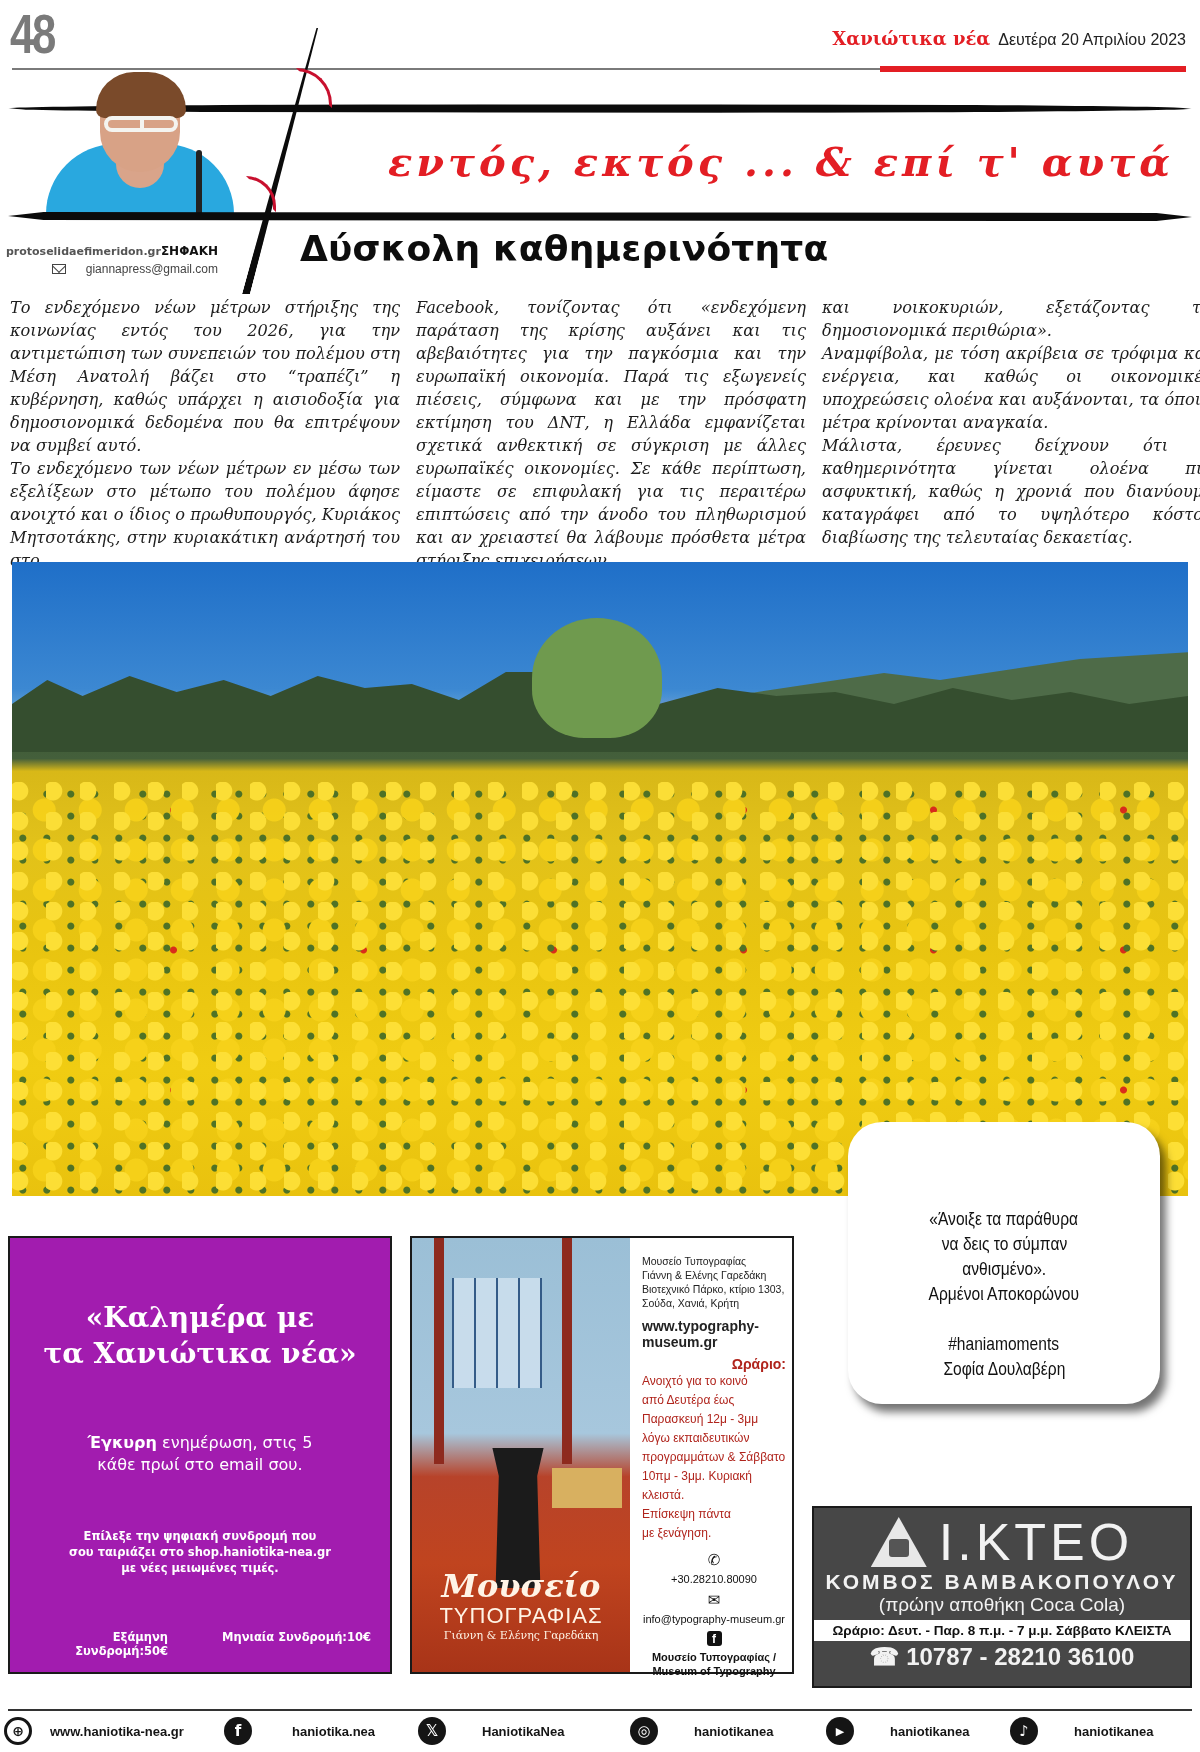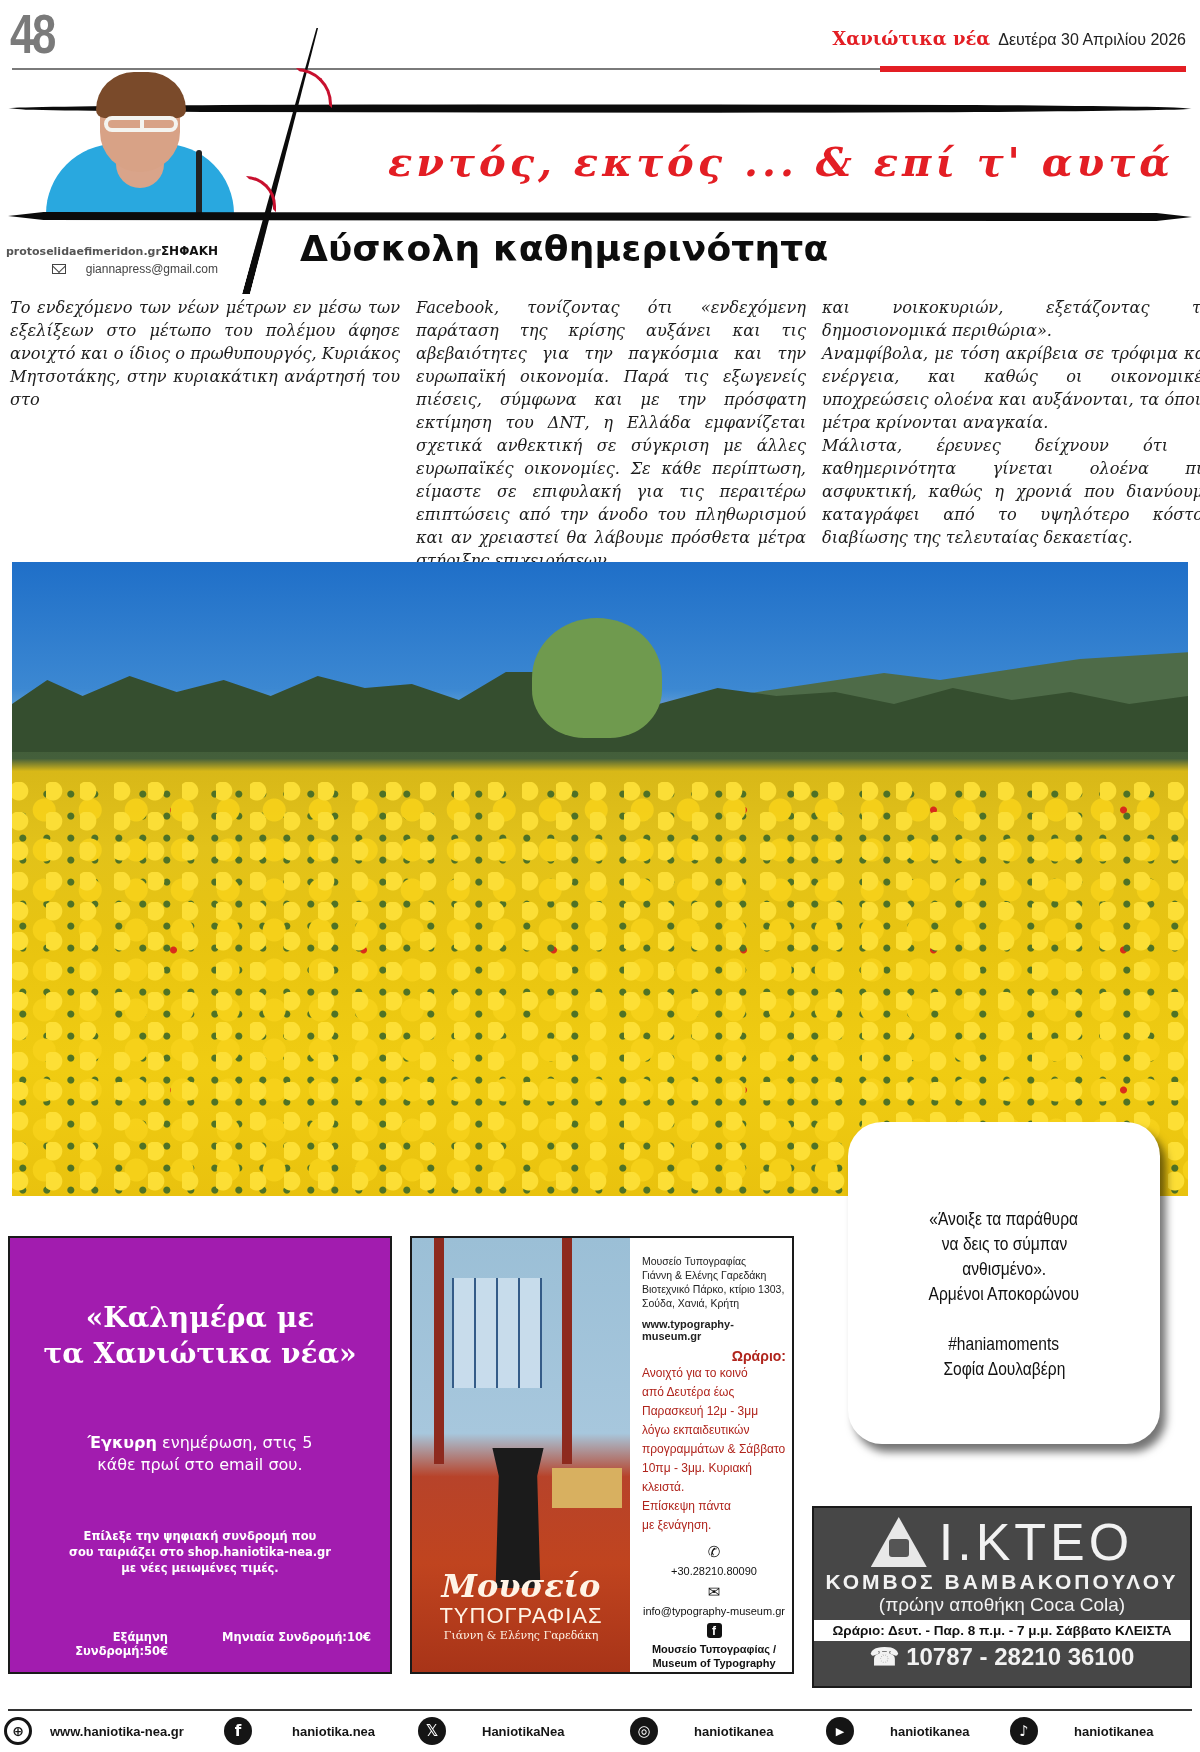--- a/index.html
+++ b/index.html
@@ -59,21 +59,21 @@
     background-image:
       radial-gradient(circle at 20% 30%, #ffe23a 0 9px, transparent 10px),
       radial-gradient(circle at 70% 70%, #f7d21a 0 11px, transparent 12px),
       radial-gradient(circle at 45% 55%, #3f6a28 0 3px, transparent 4px),
       radial-gradient(circle at 85% 20%, #d81c1c 0 3px, transparent 4px);
     background-size: 34px 30px, 46px 40px, 24px 22px, 190px 140px;
     opacity: 0.9;
   }
 
   
-  .quote-card { position: absolute; left: 848px; top: 1122px; width: 312px; height: 322px; background: #ffffff; border-radius: 34px; box-shadow: 6px 8px 8px rgba(0,0,0,0.55); display: flex; flex-direction: column; align-items: center; padding-top: 84px; }
+  .quote-card { position: absolute; left: 848px; top: 1122px; width: 312px; height: 282px; background: #ffffff; border-radius: 34px; box-shadow: 6px 8px 8px rgba(0,0,0,0.55); display: flex; flex-direction: column; align-items: center; padding-top: 84px; }
   .quote-card .line { font-family: "Liberation Sans Narrow", "Liberation Sans", sans-serif; font-size: 19px; line-height: 25px; color: #111; text-align: center; transform: scaleX(0.82); }
   .quote-card .gap { height: 25px; }
 
   
   .sub-ad { position: absolute; left: 8px; top: 1236px; width: 384px; height: 438px; background: #a21caf; border: 2px solid #1a1a1a; color: #fff; text-align: center; }
   .sub-ad .title { margin-top: 62px; font-family: "DejaVu Serif", serif; font-weight: 700; font-size: 28px; line-height: 36px; }
   .sub-ad .subtitle { margin-top: 60px; font-family: "DejaVu Sans", sans-serif; font-size: 16px; line-height: 22px; }
   .sub-ad .subtitle b { font-weight: 700; }
   .sub-ad .offer { margin-top: 52px; font-family: "DejaVu Sans", sans-serif; font-size: 11.5px; line-height: 16px; font-weight: 600; }
   .sub-ad .offer b { font-weight: 800; }
@@ -89,21 +89,21 @@
   .museum-ad .img .pillar { position: absolute; top: 0; width: 10px; height: 52%; background: #8e2a1e; }
   .museum-ad .img .window { position: absolute; left: 40px; top: 40px; width: 90px; height: 110px; background: repeating-linear-gradient(90deg, #224a7a 0 2px, #cfe1ef 2px 22px), repeating-linear-gradient(0deg, #224a7a 0 2px, transparent 2px 22px); opacity: 0.85; }
   .museum-ad .img .press { position: absolute; left: 74px; top: 210px; width: 64px; height: 140px; background: #1b1b1b; clip-path: polygon(10% 0, 90% 0, 80% 20%, 85% 100%, 15% 100%, 20% 20%); }
   .museum-ad .img .box { position: absolute; left: 140px; top: 230px; width: 70px; height: 40px; background: #d8b060; }
   .museum-ad .img .logo { position: absolute; left: 0; bottom: 30px; width: 100%; text-align: center; color: #fff4e6; }
   .museum-ad .img .logo .script { font-family: "DejaVu Serif", serif; font-style: italic; font-weight: 700; font-size: 32px; line-height: 34px; }
   .museum-ad .img .logo .caps { font-family: "Liberation Sans", sans-serif; font-size: 22px; letter-spacing: 1px; }
   .museum-ad .img .logo .names { font-family: "DejaVu Serif", serif; font-size: 11px; }
   .museum-ad .info { flex: 1; padding: 16px 6px 0 12px; font-family: "Liberation Sans Narrow", "Liberation Sans", sans-serif; }
   .museum-ad .info .addr { font-size: 10.5px; line-height: 14px; color: #222; }
-  .museum-ad .info .url { margin-top: 8px; font-size: 11px; font-weight: 700; color: #222; }
+  .museum-ad .info .url { margin-top: 8px; font-size: 14px; font-weight: 700; color: #222; }
   .museum-ad .info .hours-title { margin-top: 6px; font-size: 14px; font-weight: 700; color: #b0241c; text-align: right; }
   .museum-ad .info .hours { font-size: 12px; line-height: 19px; color: #b0241c; }
   .museum-ad .info .contact { text-align: center; margin-top: 8px; font-size: 11px; color: #111; }
   .museum-ad .info .contact .ci { display: block; margin: 6px auto 4px; font-size: 15px; color: #111; }
   .museum-ad .info .contact .fb-box { display: inline-block; width: 15px; height: 15px; background: #111; color: #fff; border-radius: 3px; font-weight: 700; font-size: 12px; line-height: 16px; margin: 6px auto 4px; }
   .museum-ad .info .contact .fbname { font-weight: 700; font-size: 11px; line-height: 14px; }
 
   
   .kteo-ad { position: absolute; left: 812px; top: 1506px; width: 380px; height: 182px; background: #474747; border: 2px solid #1a1a1a; color: #f2f2f2; text-align: center; }
   .kteo-ad .top { display: flex; align-items: center; justify-content: center; gap: 12px; margin-top: 8px; }
@@ -122,21 +122,21 @@
   .footer .ico { width: 28px; height: 28px; border-radius: 50%; background: #151515; color: #fff; display: flex; align-items: center; justify-content: center; font-weight: 700; font-size: 15px; font-family: "DejaVu Sans", sans-serif; }
   .footer .ico.globe { background: #fff; border: 3px solid #151515; color: #151515; font-size: 14px; }
   .footer .lbl { font-family: "Liberation Sans", sans-serif; font-weight: 700; font-size: 13px; color: #151515; }
 </style>
 </head>
 <body>
 
 <div class="page-num">48</div>
 <div class="masthead">
   <span class="paper">Χανιώτικα νέα</span>
-  <span class="date">Δευτέρα 30 Απριλίου 2026</span>
+  <span class="date">Δευτέρα 20 Απριλίου 2023</span>
 </div>
 <div class="thin-rule"></div>
 <div class="red-rule"></div>
 
 <div class="brush-top"></div>
 <div class="avatar">
   <div class="shirt"></div>
     <div class="neck"></div>
     <div class="face"></div>
     <div class="hair"></div>
@@ -156,20 +156,21 @@
   <div class="email-row">
     <span class="envelope"></span>
     <span>giannapress@gmail.com</span>
   </div>
 </div>
 
 <h1 class="headline">Δύσκολη καθημερινότητα</h1>
 
 <div class="article">
   <div class="col">
+    <p>Το ενδεχόμενο νέων μέτρων στήριξης της κοινωνίας εντός του 2026, για την αντιμετώπιση των συνεπειών του πολέμου στη Μέση Ανατολή βάζει στο “τραπέζι” η κυβέρνηση, καθώς υπάρχει η αισιοδοξία για δημοσιονομικά δεδομένα που θα επιτρέψουν να συμβεί αυτό.</p>
     <p>Το ενδεχόμενο των νέων μέτρων εν μέσω των εξελίξεων στο μέτωπο του πολέμου άφησε ανοιχτό και ο ίδιος ο πρωθυπουργός, Κυριάκος Μητσοτάκης, στην κυριακάτικη ανάρτησή του στο</p>
   </div>
   <div class="col">
     <p>Facebook, τονίζοντας ότι «ενδεχόμενη παράταση της κρίσης αυξάνει και τις αβεβαιότητες για την παγκόσμια και την ευρωπαϊκή οικονομία. Παρά τις εξωγενείς πιέσεις, σύμφωνα και με την πρόσφατη εκτίμηση του ΔΝΤ, η Ελλάδα εμφανίζεται σχετικά ανθεκτική σε σύγκριση με άλλες ευρωπαϊκές οικονομίες. Σε κάθε περίπτωση, είμαστε σε επιφυλακή για τις περαιτέρω επιπτώσεις από την άνοδο του πληθωρισμού και αν χρειαστεί θα λάβουμε πρόσθετα μέτρα στήριξης επιχειρήσεων</p>
   </div>
   <div class="col">
     <p>και νοικοκυριών, εξετάζοντας τα δημοσιονομικά περιθώρια».</p>
     <p>Αναμφίβολα, με τόση ακρίβεια σε τρόφιμα και ενέργεια, και καθώς οι οικονομικές υποχρεώσεις ολοένα και αυξάνονται, τα όποια μέτρα κρίνονται αναγκαία.</p>
     <p>Μάλιστα, έρευνες δείχνουν ότι η καθημερινότητα γίνεται ολοένα πιο ασφυκτική, καθώς η χρονιά που διανύουμε καταγράφει από το υψηλότερο κόστος διαβίωσης της τελευταίας δεκαετίας.</p>
   </div>

